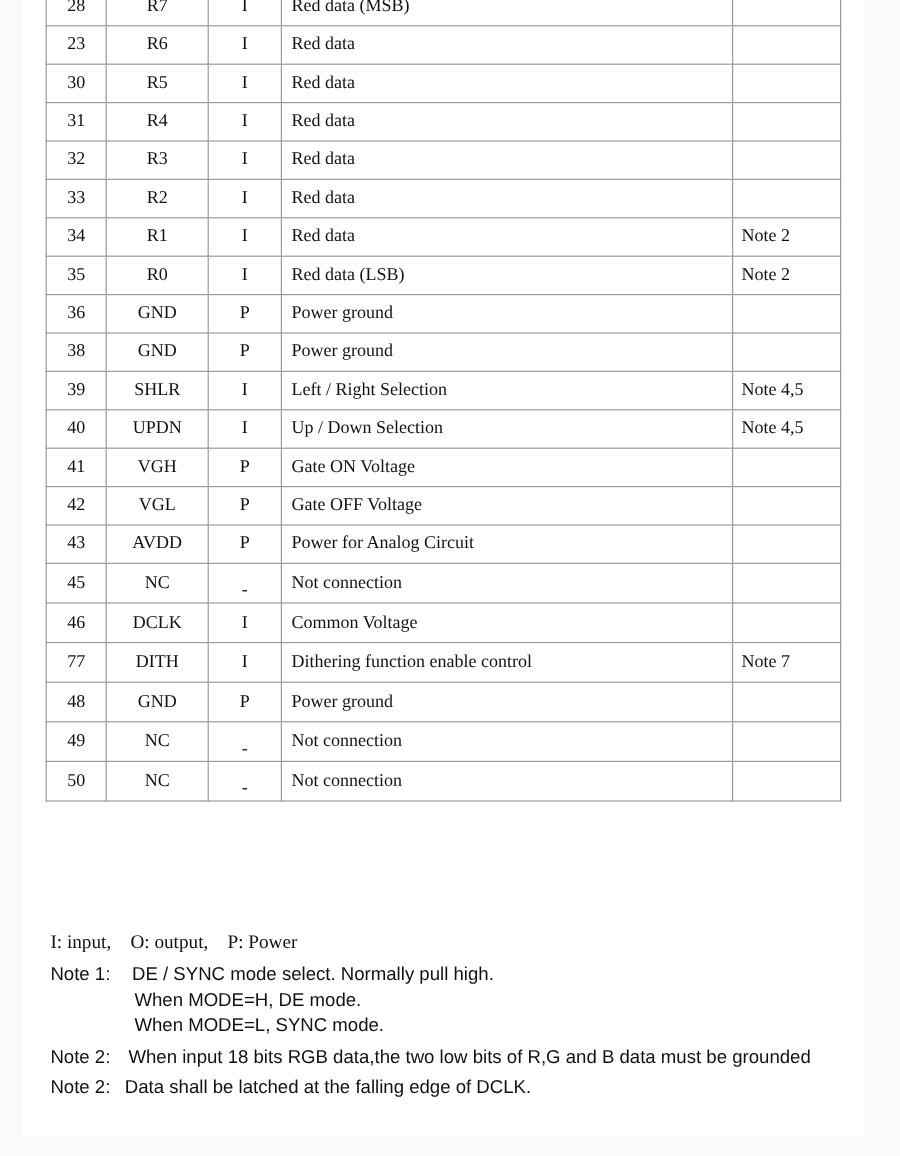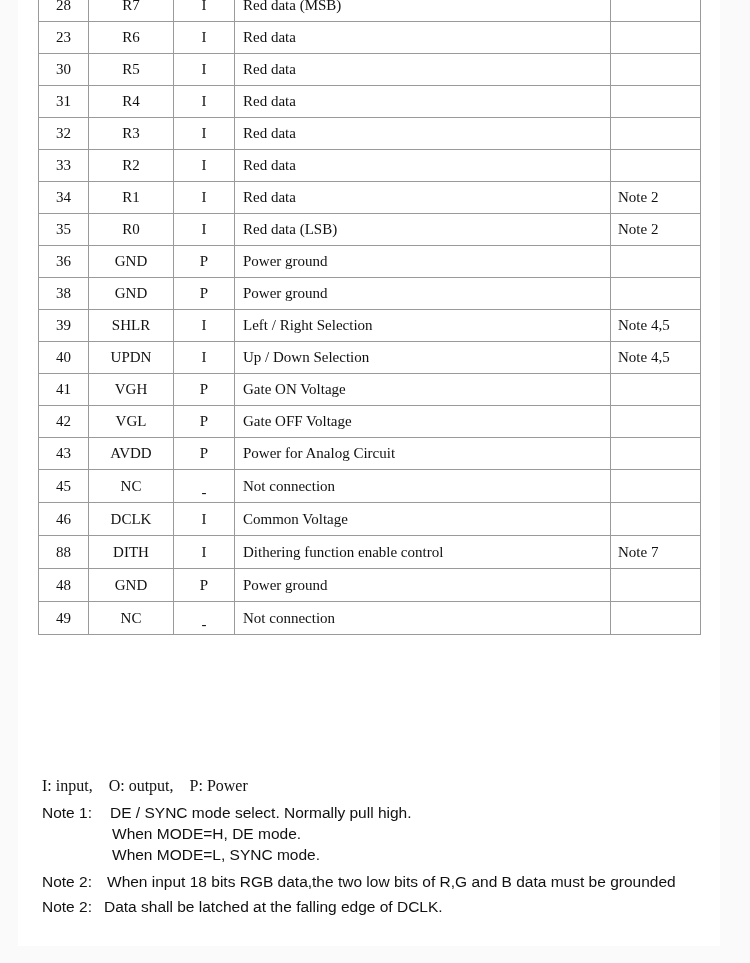--- a/index.html
+++ b/index.html
@@ -152,35 +152,42 @@
         <td class="c-note"><span></span></td>
       </tr>
       <tr class="tall">
         <td class="c-no"><span>46</span></td>
         <td class="c-sym"><span>DCLK</span></td>
         <td class="c-io"><span>I</span></td>
         <td class="c-desc"><span>Common Voltage</span></td>
         <td class="c-note"><span></span></td>
       </tr>
       <tr class="tall">
-        <td class="c-no"><span>88</span></td>
+        <td class="c-no"><span>77</span></td>
         <td class="c-sym"><span>DITH</span></td>
         <td class="c-io"><span>I</span></td>
         <td class="c-desc"><span>Dithering function enable control</span></td>
         <td class="c-note"><span>Note 7</span></td>
       </tr>
       <tr class="tall">
         <td class="c-no"><span>48</span></td>
         <td class="c-sym"><span>GND</span></td>
         <td class="c-io"><span>P</span></td>
         <td class="c-desc"><span>Power ground</span></td>
         <td class="c-note"><span></span></td>
       </tr>
       <tr class="tall">
         <td class="c-no"><span>49</span></td>
+        <td class="c-sym"><span>NC</span></td>
+        <td class="c-io"><span class="dash">-</span></td>
+        <td class="c-desc"><span>Not connection</span></td>
+        <td class="c-note"><span></span></td>
+      </tr>
+      <tr class="tall">
+        <td class="c-no"><span>50</span></td>
         <td class="c-sym"><span>NC</span></td>
         <td class="c-io"><span class="dash">-</span></td>
         <td class="c-desc"><span>Not connection</span></td>
         <td class="c-note"><span></span></td>
       </tr>
     </tbody>
 </table>
 
 <div class="legend">I: input,    O: output,    P: Power</div>
 

